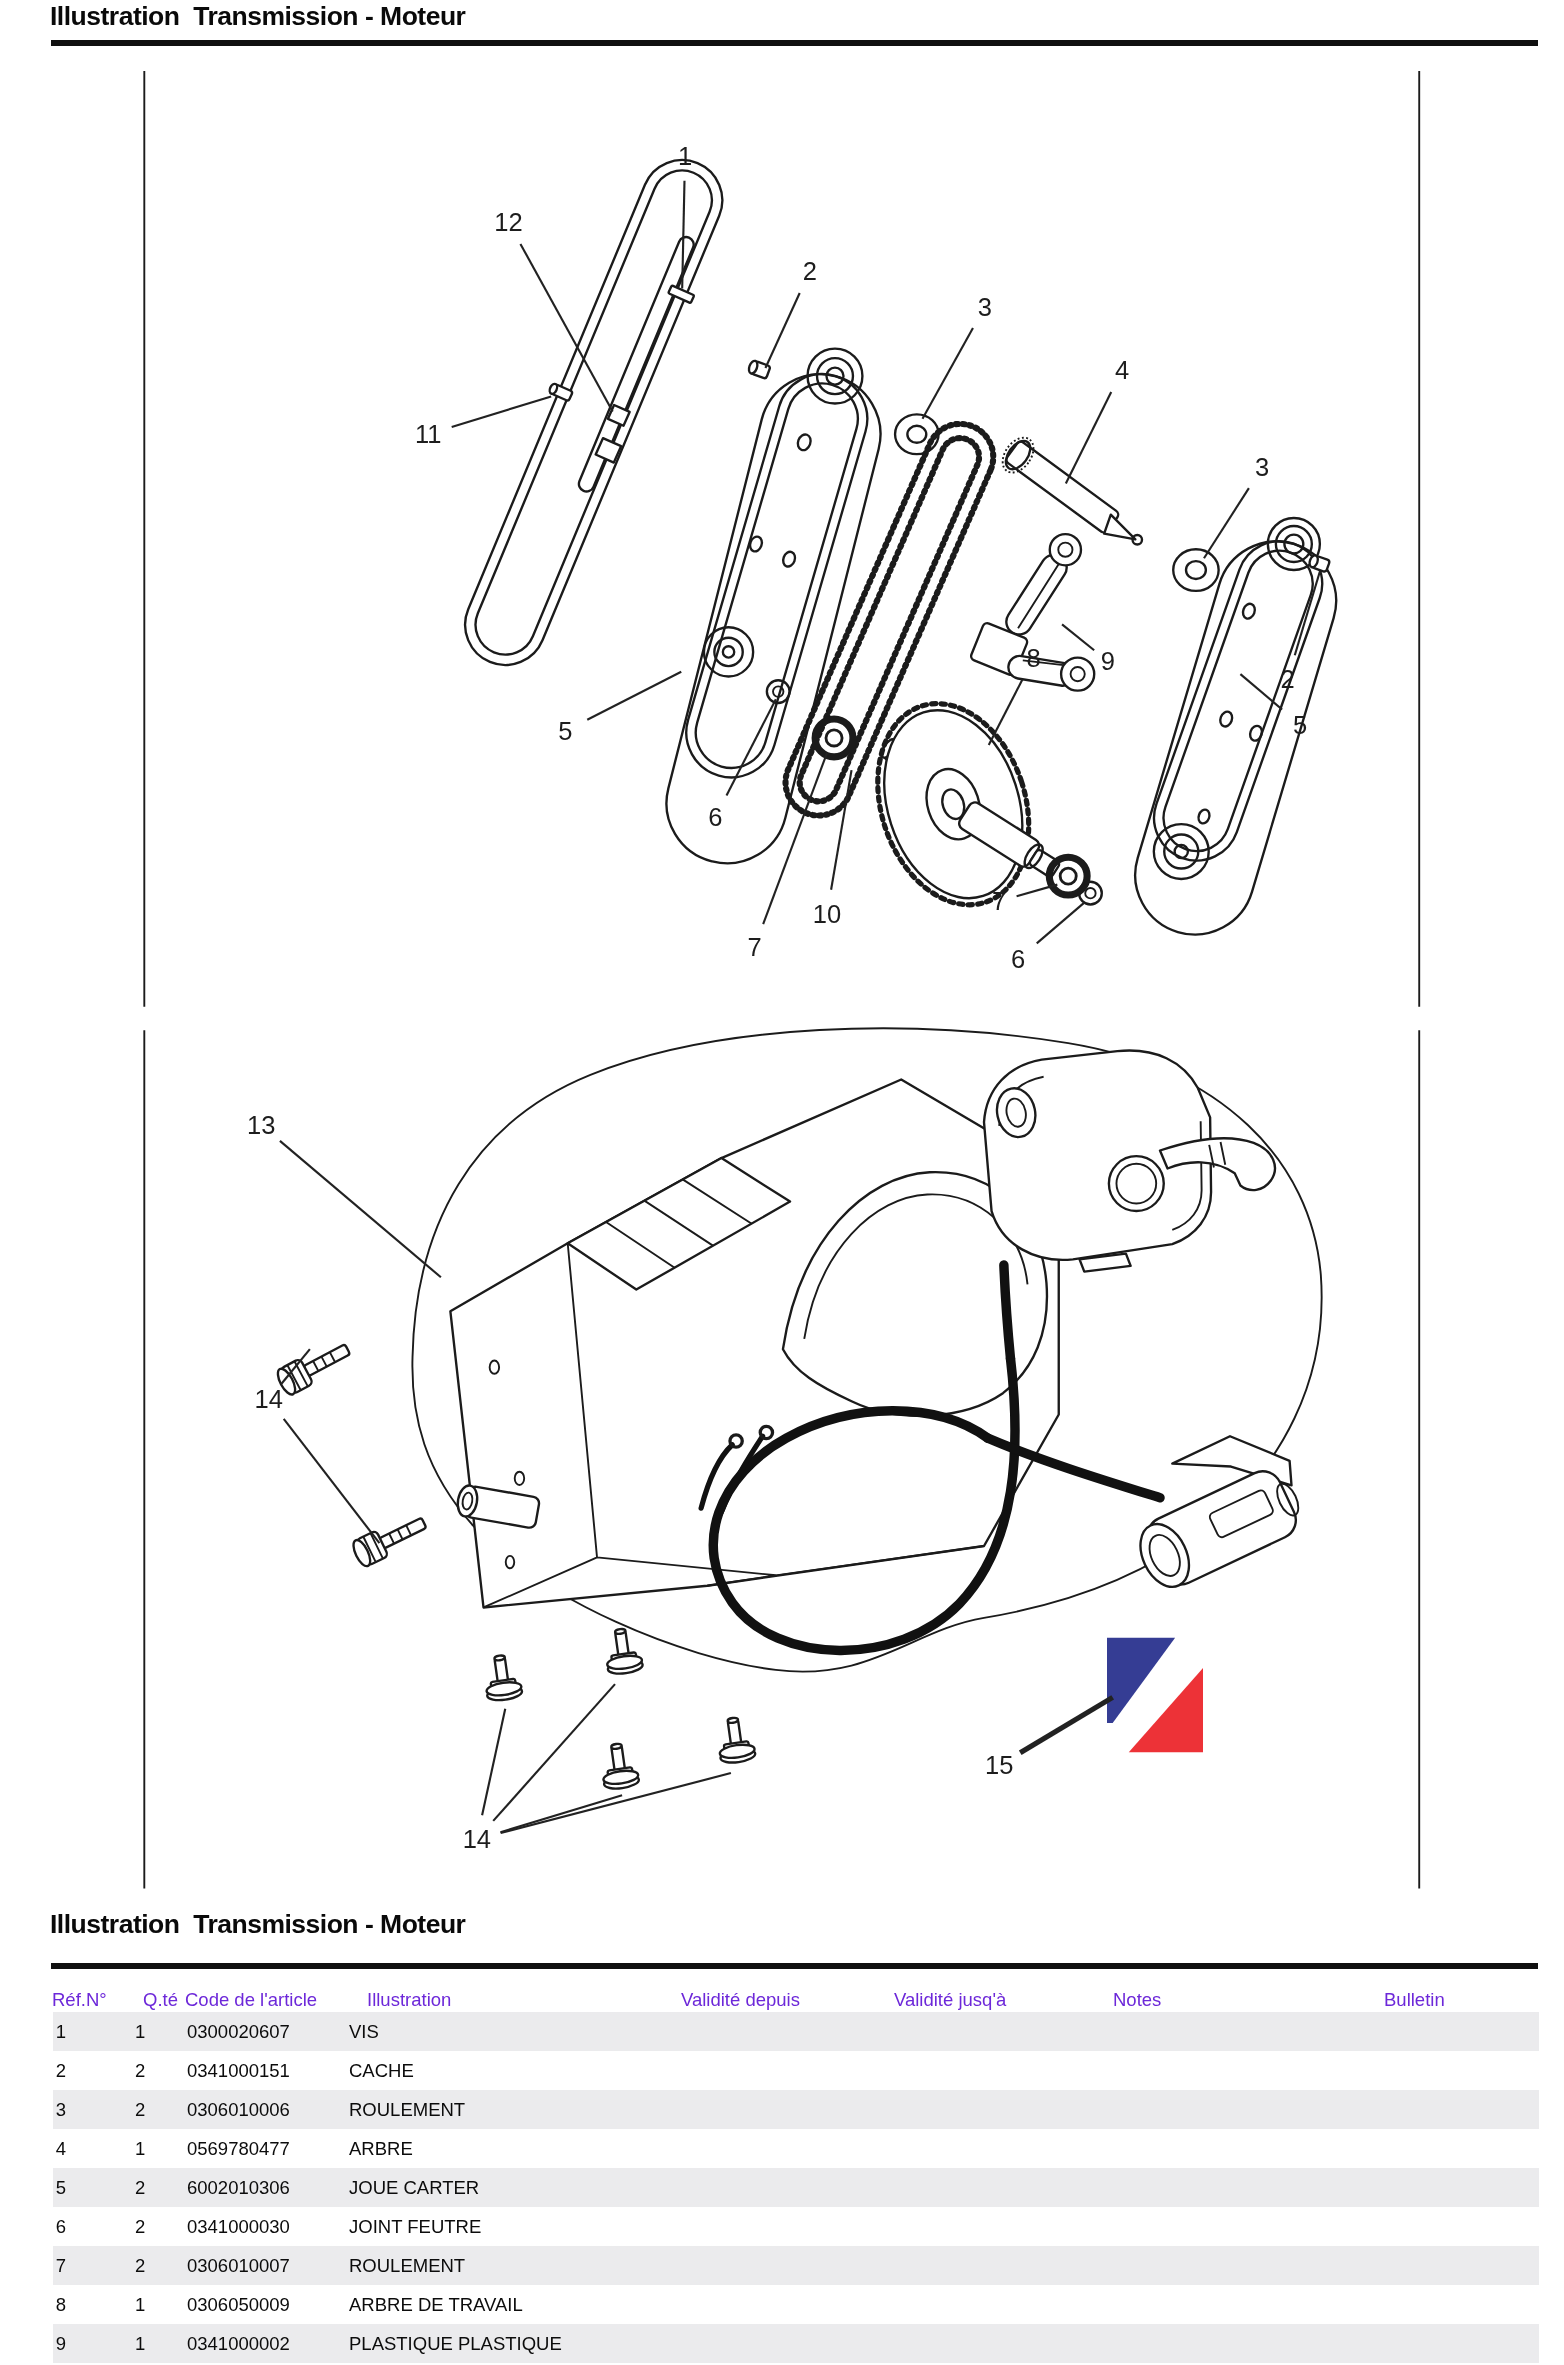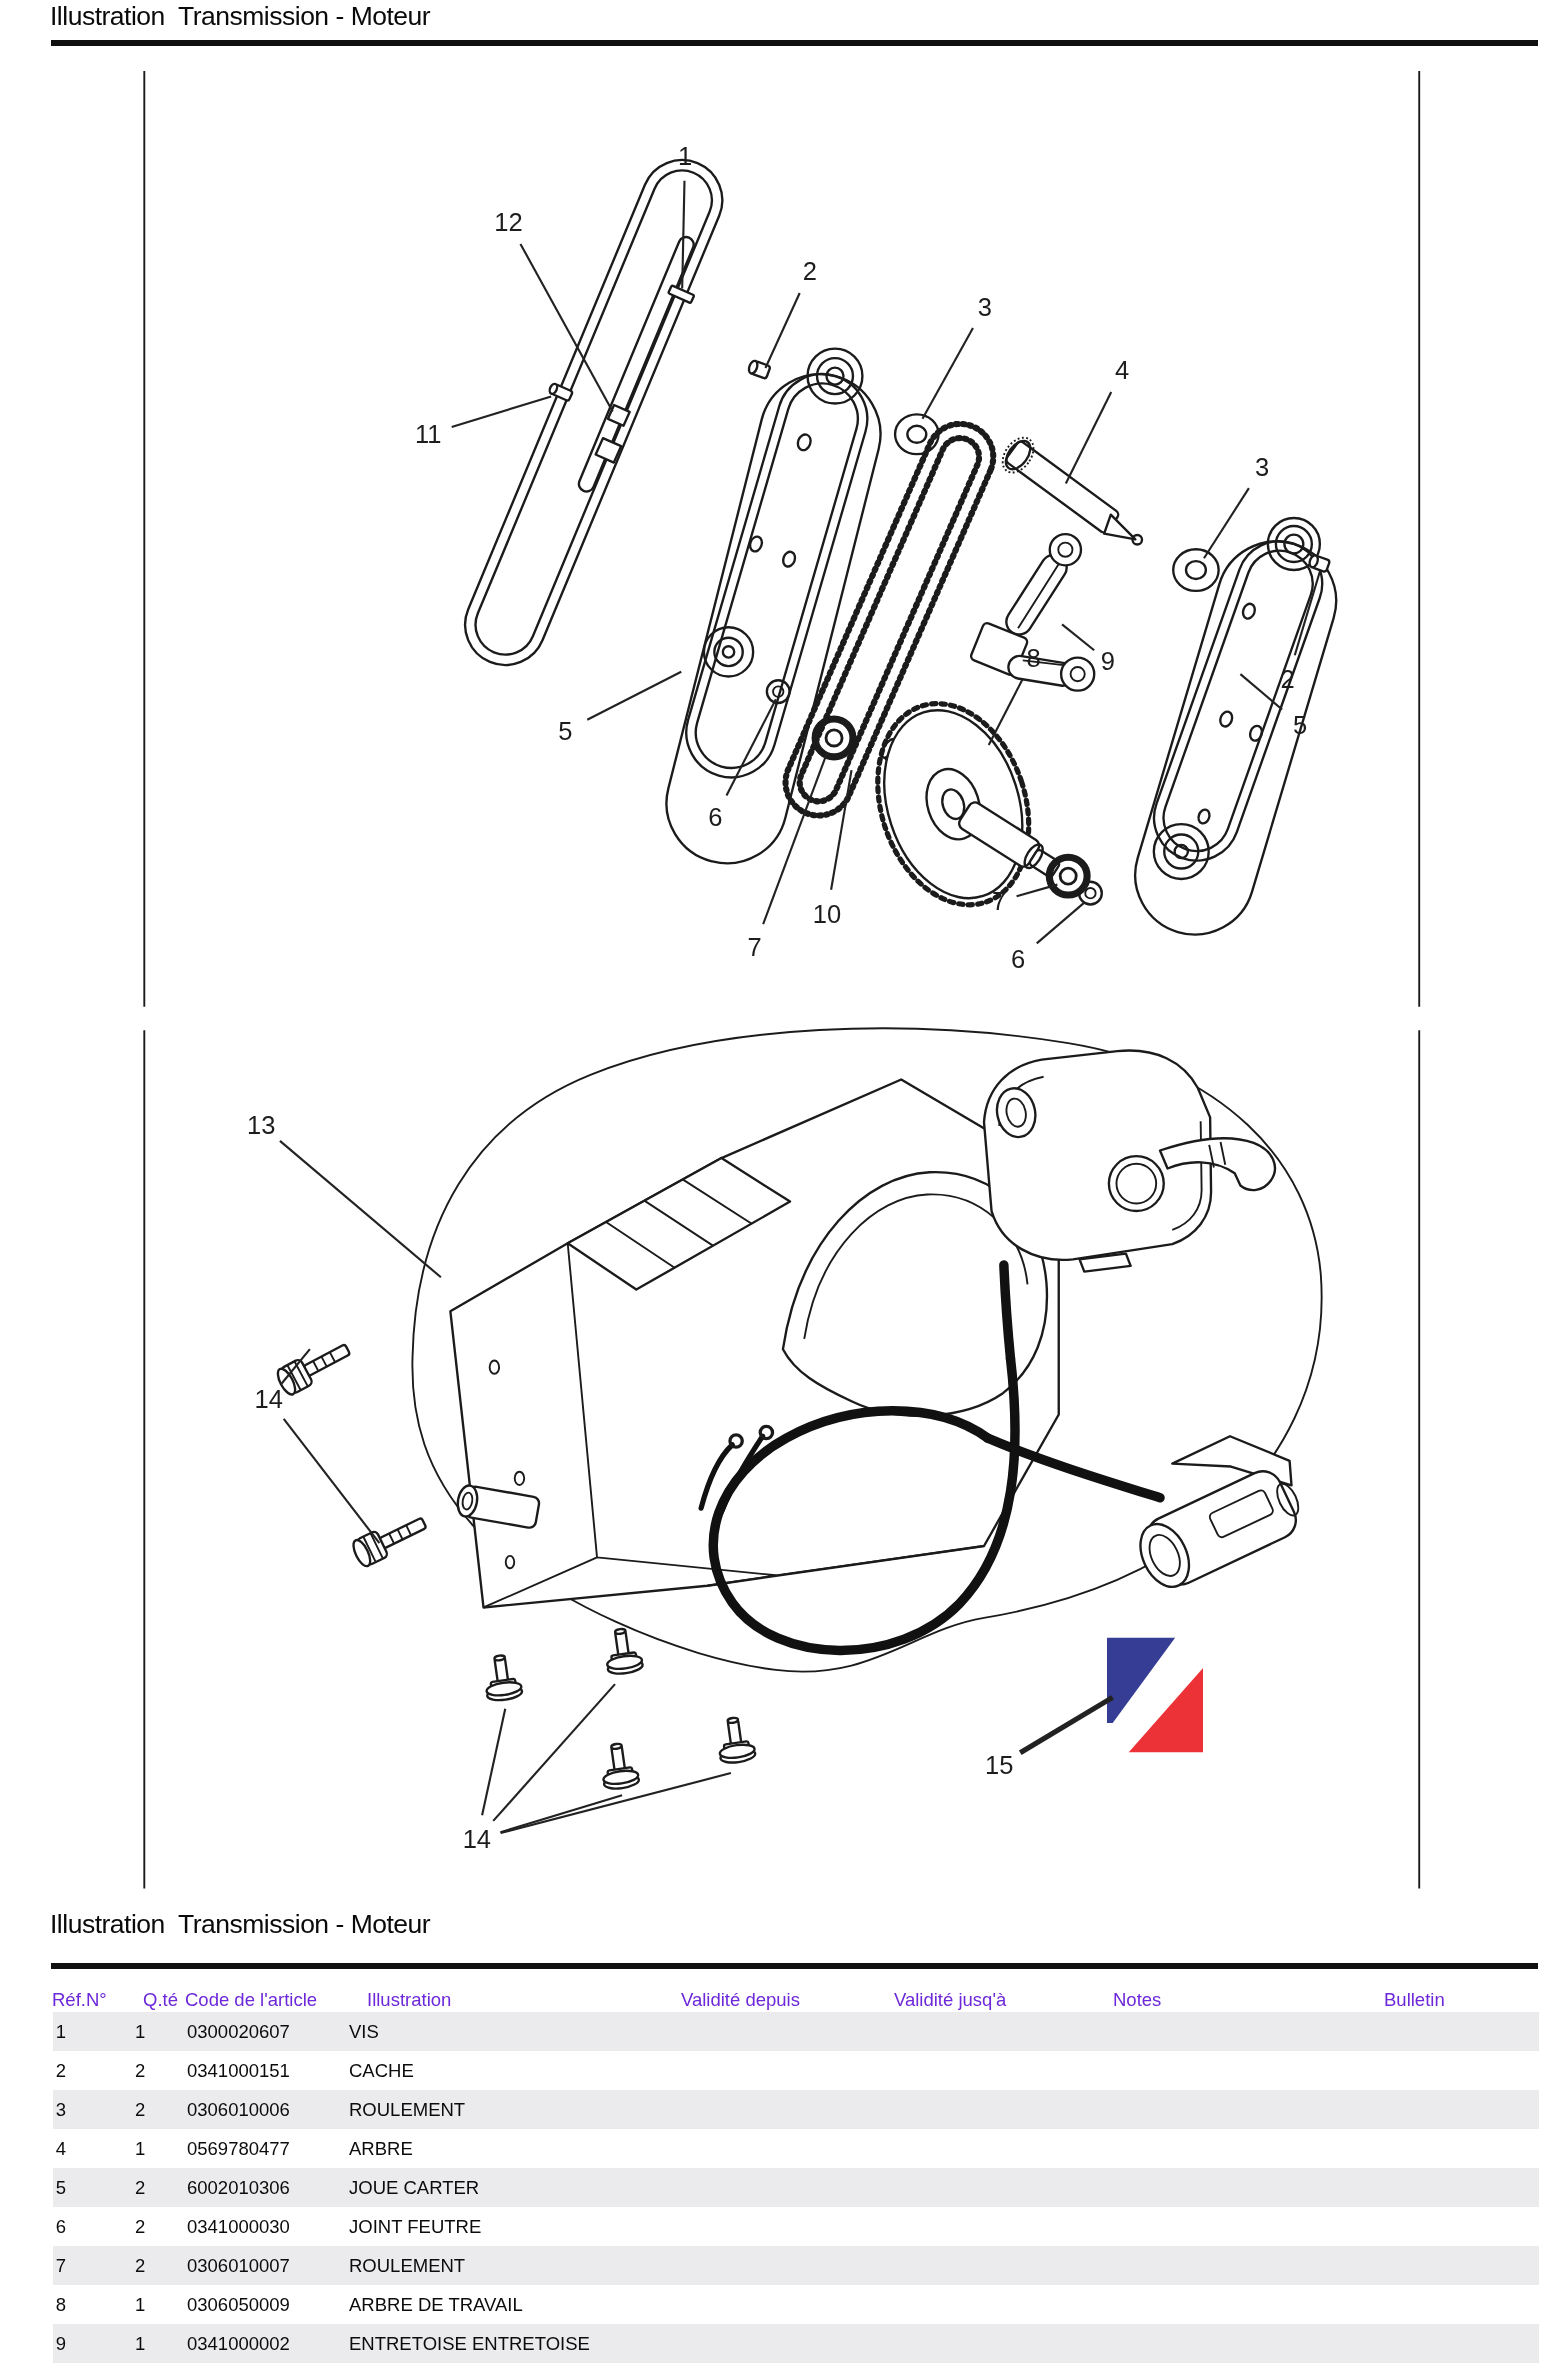--- a/index.html
+++ b/index.html
@@ -1,18 +1,18 @@
 <!DOCTYPE html>
 <html style="font-size:7.6px"><head>
 <meta charset="utf-8">
 <style>
   html,body{margin:0;padding:0;background:#fff;}
   .page{position:relative;width:1564px;height:2604px;background:#ffffff;
         font-family:"Liberation Sans",sans-serif;color:#111;overflow:hidden;}
-  .title{position:absolute;left:50px;font-weight:400;font-size:26.5px;line-height:1.1;
+  .title{position:absolute;left:50px;font-weight:700;font-size:26.5px;line-height:1.1;
          letter-spacing:-0.5px;color:#0a0a0a;white-space:pre;}
   #title1{top:1.9px;}
   #title2{top:1910px;}
   .rule{position:absolute;left:51px;width:1487px;height:6.2px;background:#101010;}
   #rule1{top:40px;}
   #rule2{top:1963px;}
   svg{position:absolute;left:0;top:0;}
   svg text{font-family:"Liberation Sans",sans-serif;font-size:54px;fill:#1d1d1d;font-weight:400;}
   .th{position:absolute;top:1989px;font-size:18.5px;color:#6d28d9;white-space:nowrap;}
   #rows{position:absolute;left:53px;top:2012px;width:1486px;}
@@ -377,18 +377,18 @@
       <div class="tr" style="background: rgb(255, 255, 255);">
         <span class="td c-ref">8</span>
         <span class="td c-qty">1</span>
         <span class="td c-code">0306050009</span>
         <span class="td c-desc">ARBRE DE TRAVAIL</span>
       </div>
       <div class="tr" style="background: rgb(235, 235, 237);">
         <span class="td c-ref">9</span>
         <span class="td c-qty">1</span>
         <span class="td c-code">0341000002</span>
-        <span class="td c-desc">ENTRETOISE ENTRETOISE</span>
+        <span class="td c-desc">PLASTIQUE PLASTIQUE</span>
       </div>
       <div class="tr" style="background: rgb(255, 255, 255);"></div>
     </div>
 </div>
 
 
 </body></html>

